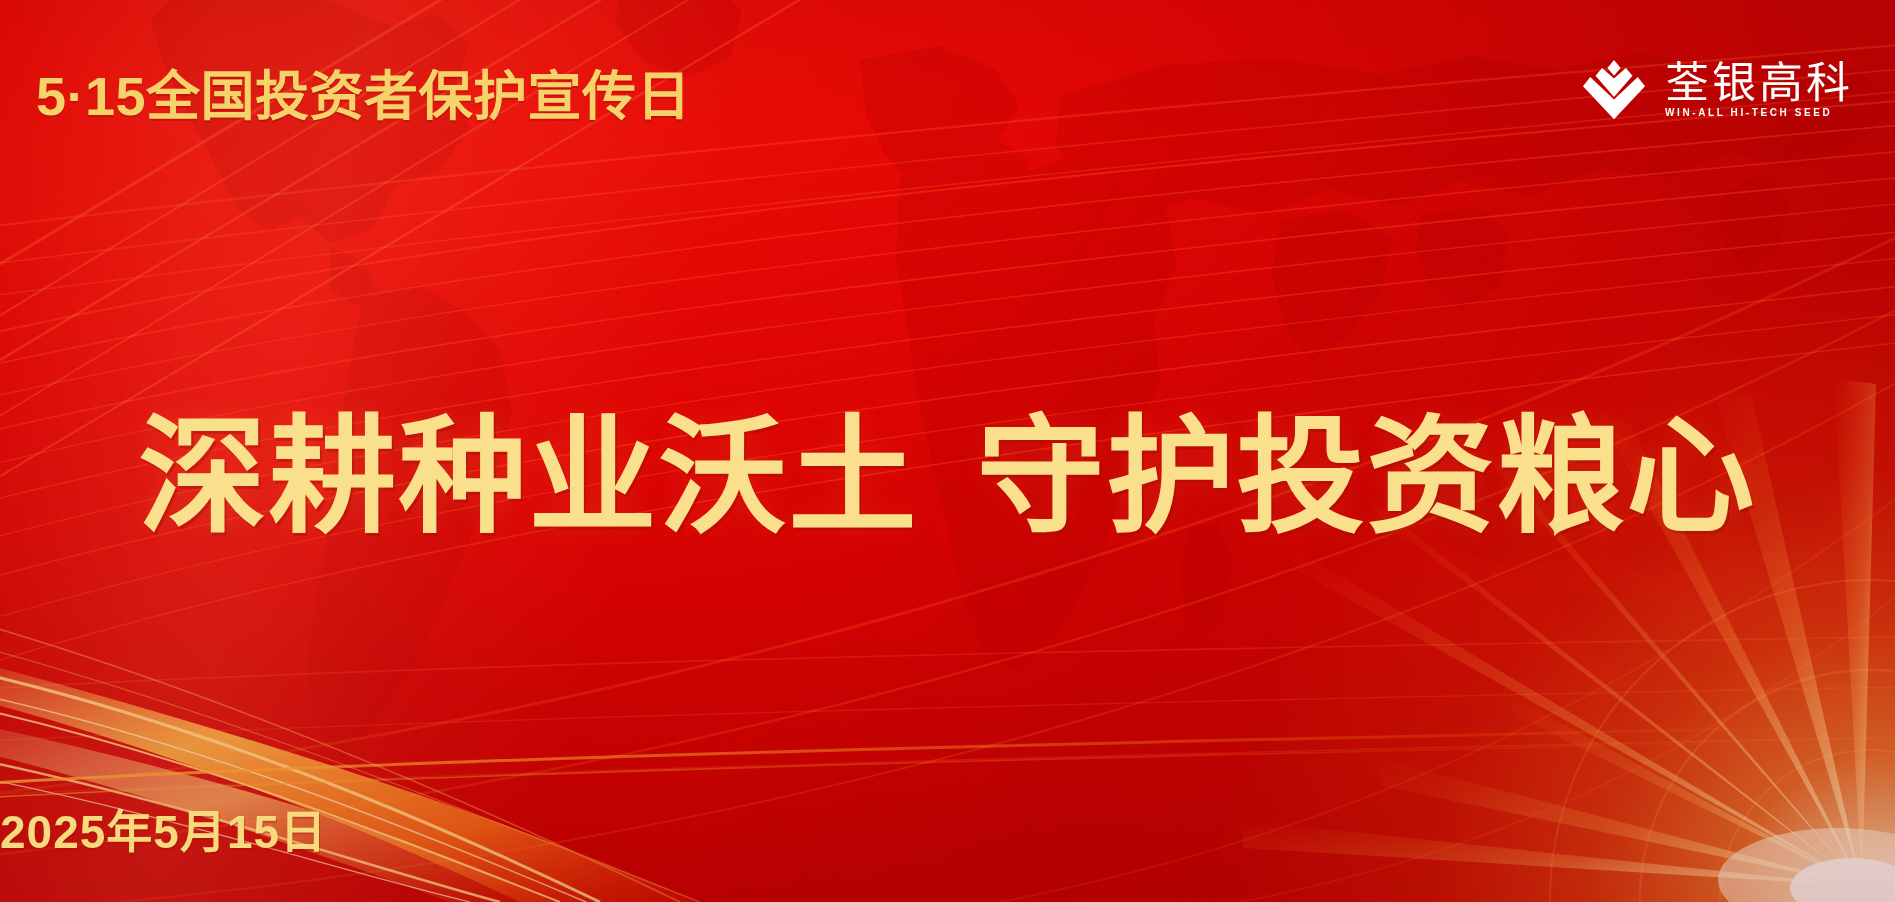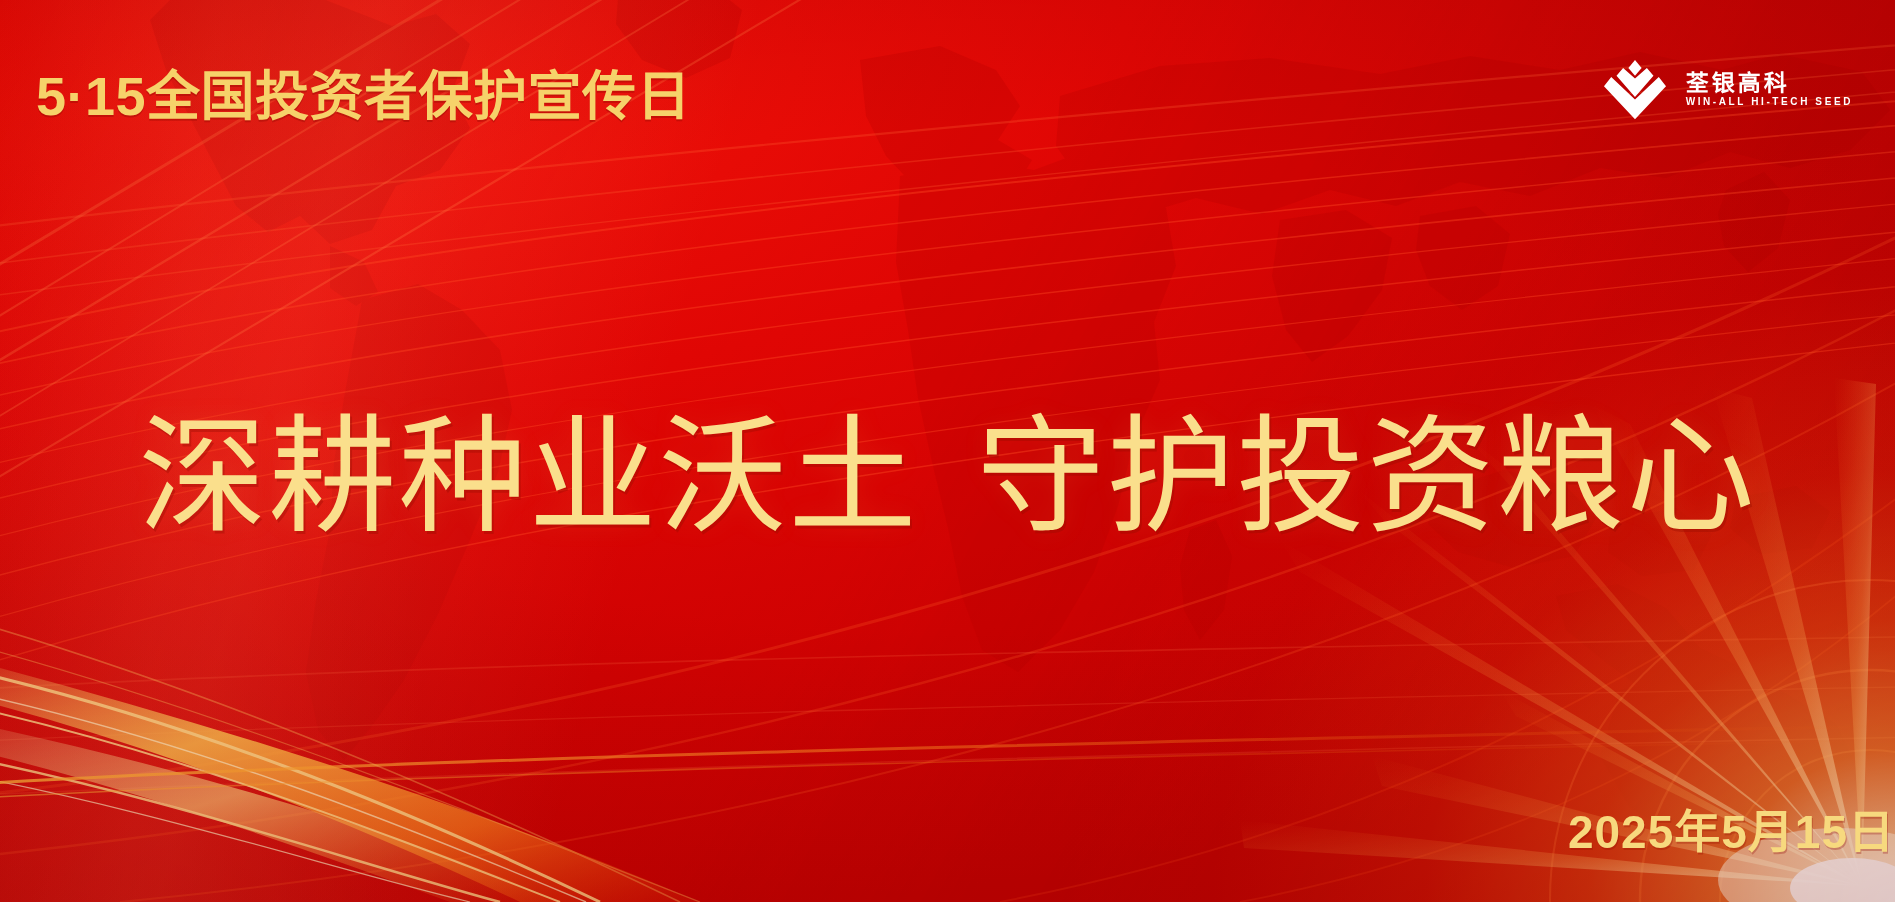--- a/index.html
+++ b/index.html
@@ -89,52 +89,52 @@
     position:absolute;
     right:42px; top:56px;
     display:flex;
     align-items:center;
     gap:18px;
   }
   .logo-mark{width:66px;height:66px;flex:0 0 auto;}
   .logo-mark svg{width:100%;height:100%;display:block;}
   .logo-words{display:flex;flex-direction:column;align-items:flex-start;gap:2px;}
   .logo-cn{
-    font-size:23px;font-weight:700;color:#fff;
+    font-size:44px;font-weight:400;color:#fff;
     letter-spacing:3px;line-height:1.05;white-space:nowrap;
   }
   .logo-en{
     font-size:10px;font-weight:700;color:#fff;
     letter-spacing:2.6px;line-height:1;white-space:nowrap;
   }
 
   
   .headline{
     position:absolute;
     left:0; right:0;
     top:408px;
     text-align:center;
     font-size:128px;
-    font-weight:400;
+    font-weight:700;
     color:#fadf8c;
     letter-spacing:2px;
     line-height:1.08;
     white-space:nowrap;
     text-shadow:
       2px 3px 0 rgba(150,12,0,.35),
       0 0 26px rgba(255,190,90,.12);
   }
   .headline .gap{display:inline-block;width:58px;}
 
   
   .date{
     position:absolute;
     left:0; right:0;
     top:795px;
-    text-align:right;
+    text-align:left;
     font-size:46px;
     font-weight:700;
     color:#f7d97e;
     letter-spacing:1px;
     white-space:nowrap;
     text-shadow:1px 2px 0 rgba(150,12,0,.30);
   }
 </style>
 </head>
 <body>

